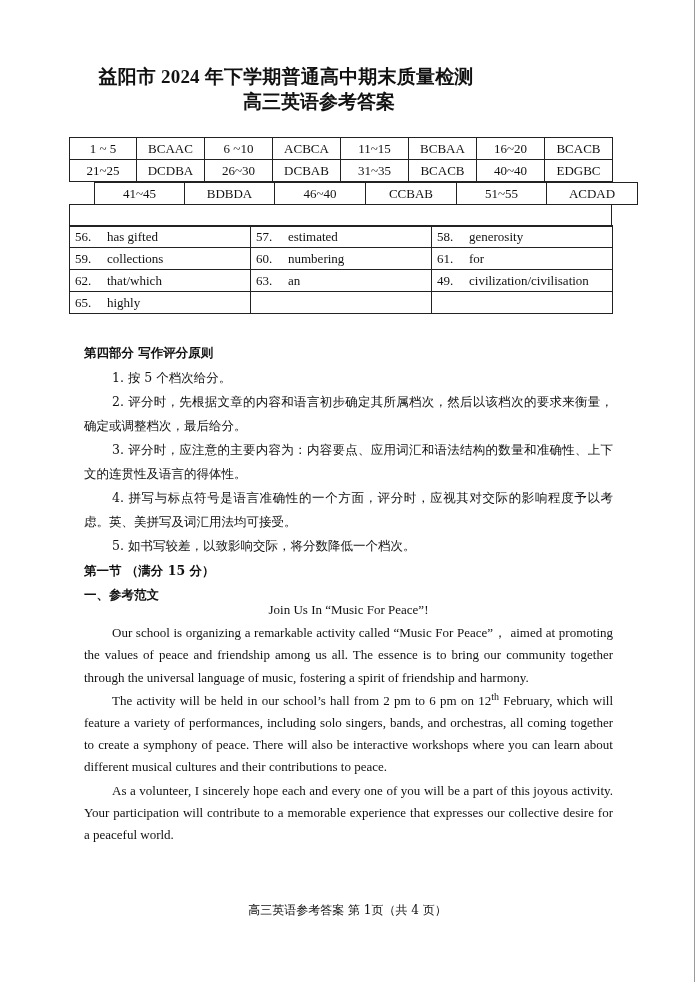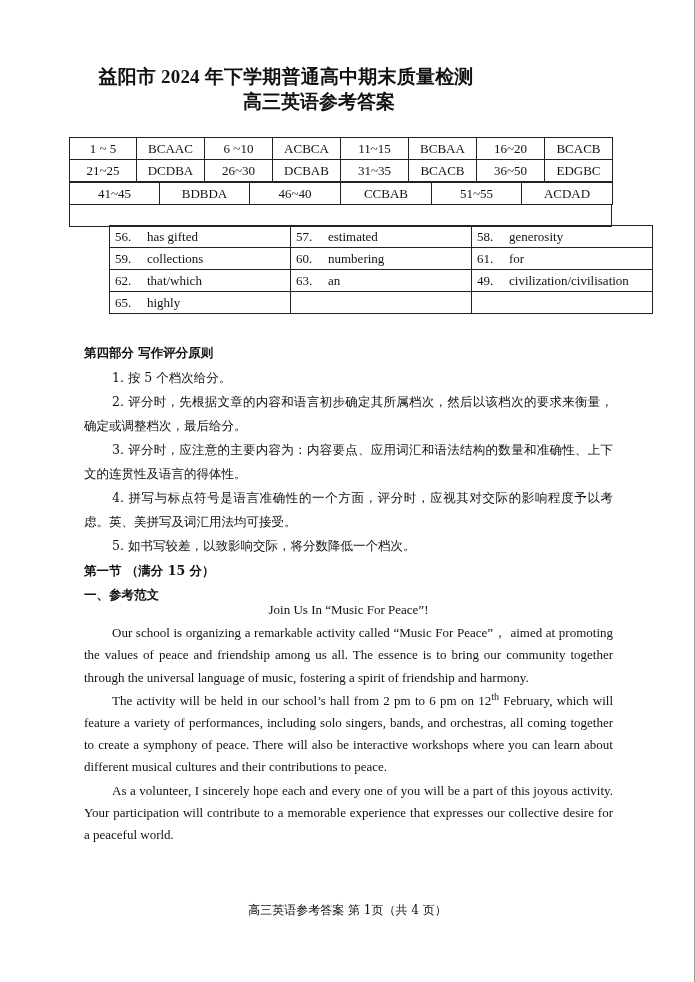--- a/index.html
+++ b/index.html
@@ -7,24 +7,24 @@
     width: 695px; height: 982px; background: #ffffff; position: relative; overflow: hidden;
     font-family: "Liberation Serif", "DejaVu Serif", serif; color: #111;
   }
   .edge { position: absolute; right: 0; top: 0; width: 1px; height: 982px; background: #9a9a9a; }
   .title1 { position: absolute; left: 0; width: 572px; top: 64px; text-align: center; font-size: 19px; font-weight: bold; letter-spacing: 0.2px; }
   .title2 { position: absolute; left: 0; width: 638px; top: 89px; text-align: center; font-size: 19px; font-weight: bold; }
   table { border-collapse: collapse; position: absolute; left: 69px; width: 543px; table-layout: fixed; }
   td { border: 1px solid #222; padding: 0; font-size: 13px; height: 21px; line-height: 21px; }
   #t1 { top: 137px; }
   #t1 td { text-align: center; }
-  #t2 { top: 182px; }
+  #t2 { top: 182px; margin-left: 25px; }
   #t2 td { text-align: center; }
   #t3 { top: 204px; }
-  #t4 { top: 225px; margin-left: 40px; }
+  #t4 { top: 225px; }
   #t4 td { padding-left: 5px; }
   #t4 .num { display: inline-block; width: 32px; }
   .text { position: absolute; left: 83px; width: 531px; font-size: 13px; line-height: 23.5px; }
   .cn { font-family: "DejaVu Serif", "Liberation Serif", serif; font-size: 12.5px; }
   .bold { font-weight: bold; }
   .indent { text-indent: 28px; }
   .center { text-align: center; }
   .justify { text-align: justify; }
   p { margin: 1px; }
   .footer { position: absolute; left: 0; width: 695px; top: 902px; text-align: center; font-size: 12px; font-family: "DejaVu Serif", serif; }
@@ -60,21 +60,21 @@
     <td>16~20</td>
     <td>BCACB</td>
   </tr>
   <tr>
     <td>21~25</td>
     <td>DCDBA</td>
     <td>26~30</td>
     <td>DCBAB</td>
     <td>31~35</td>
     <td>BCACB</td>
-    <td>36~50</td>
+    <td>40~40</td>
     <td>EDGBC</td>
   </tr>
 </tbody>
   </table>
 
 <table id="t2">
   <colgroup>
     <col style="width:90px">
       <col style="width:90px">
       <col style="width:91px">

